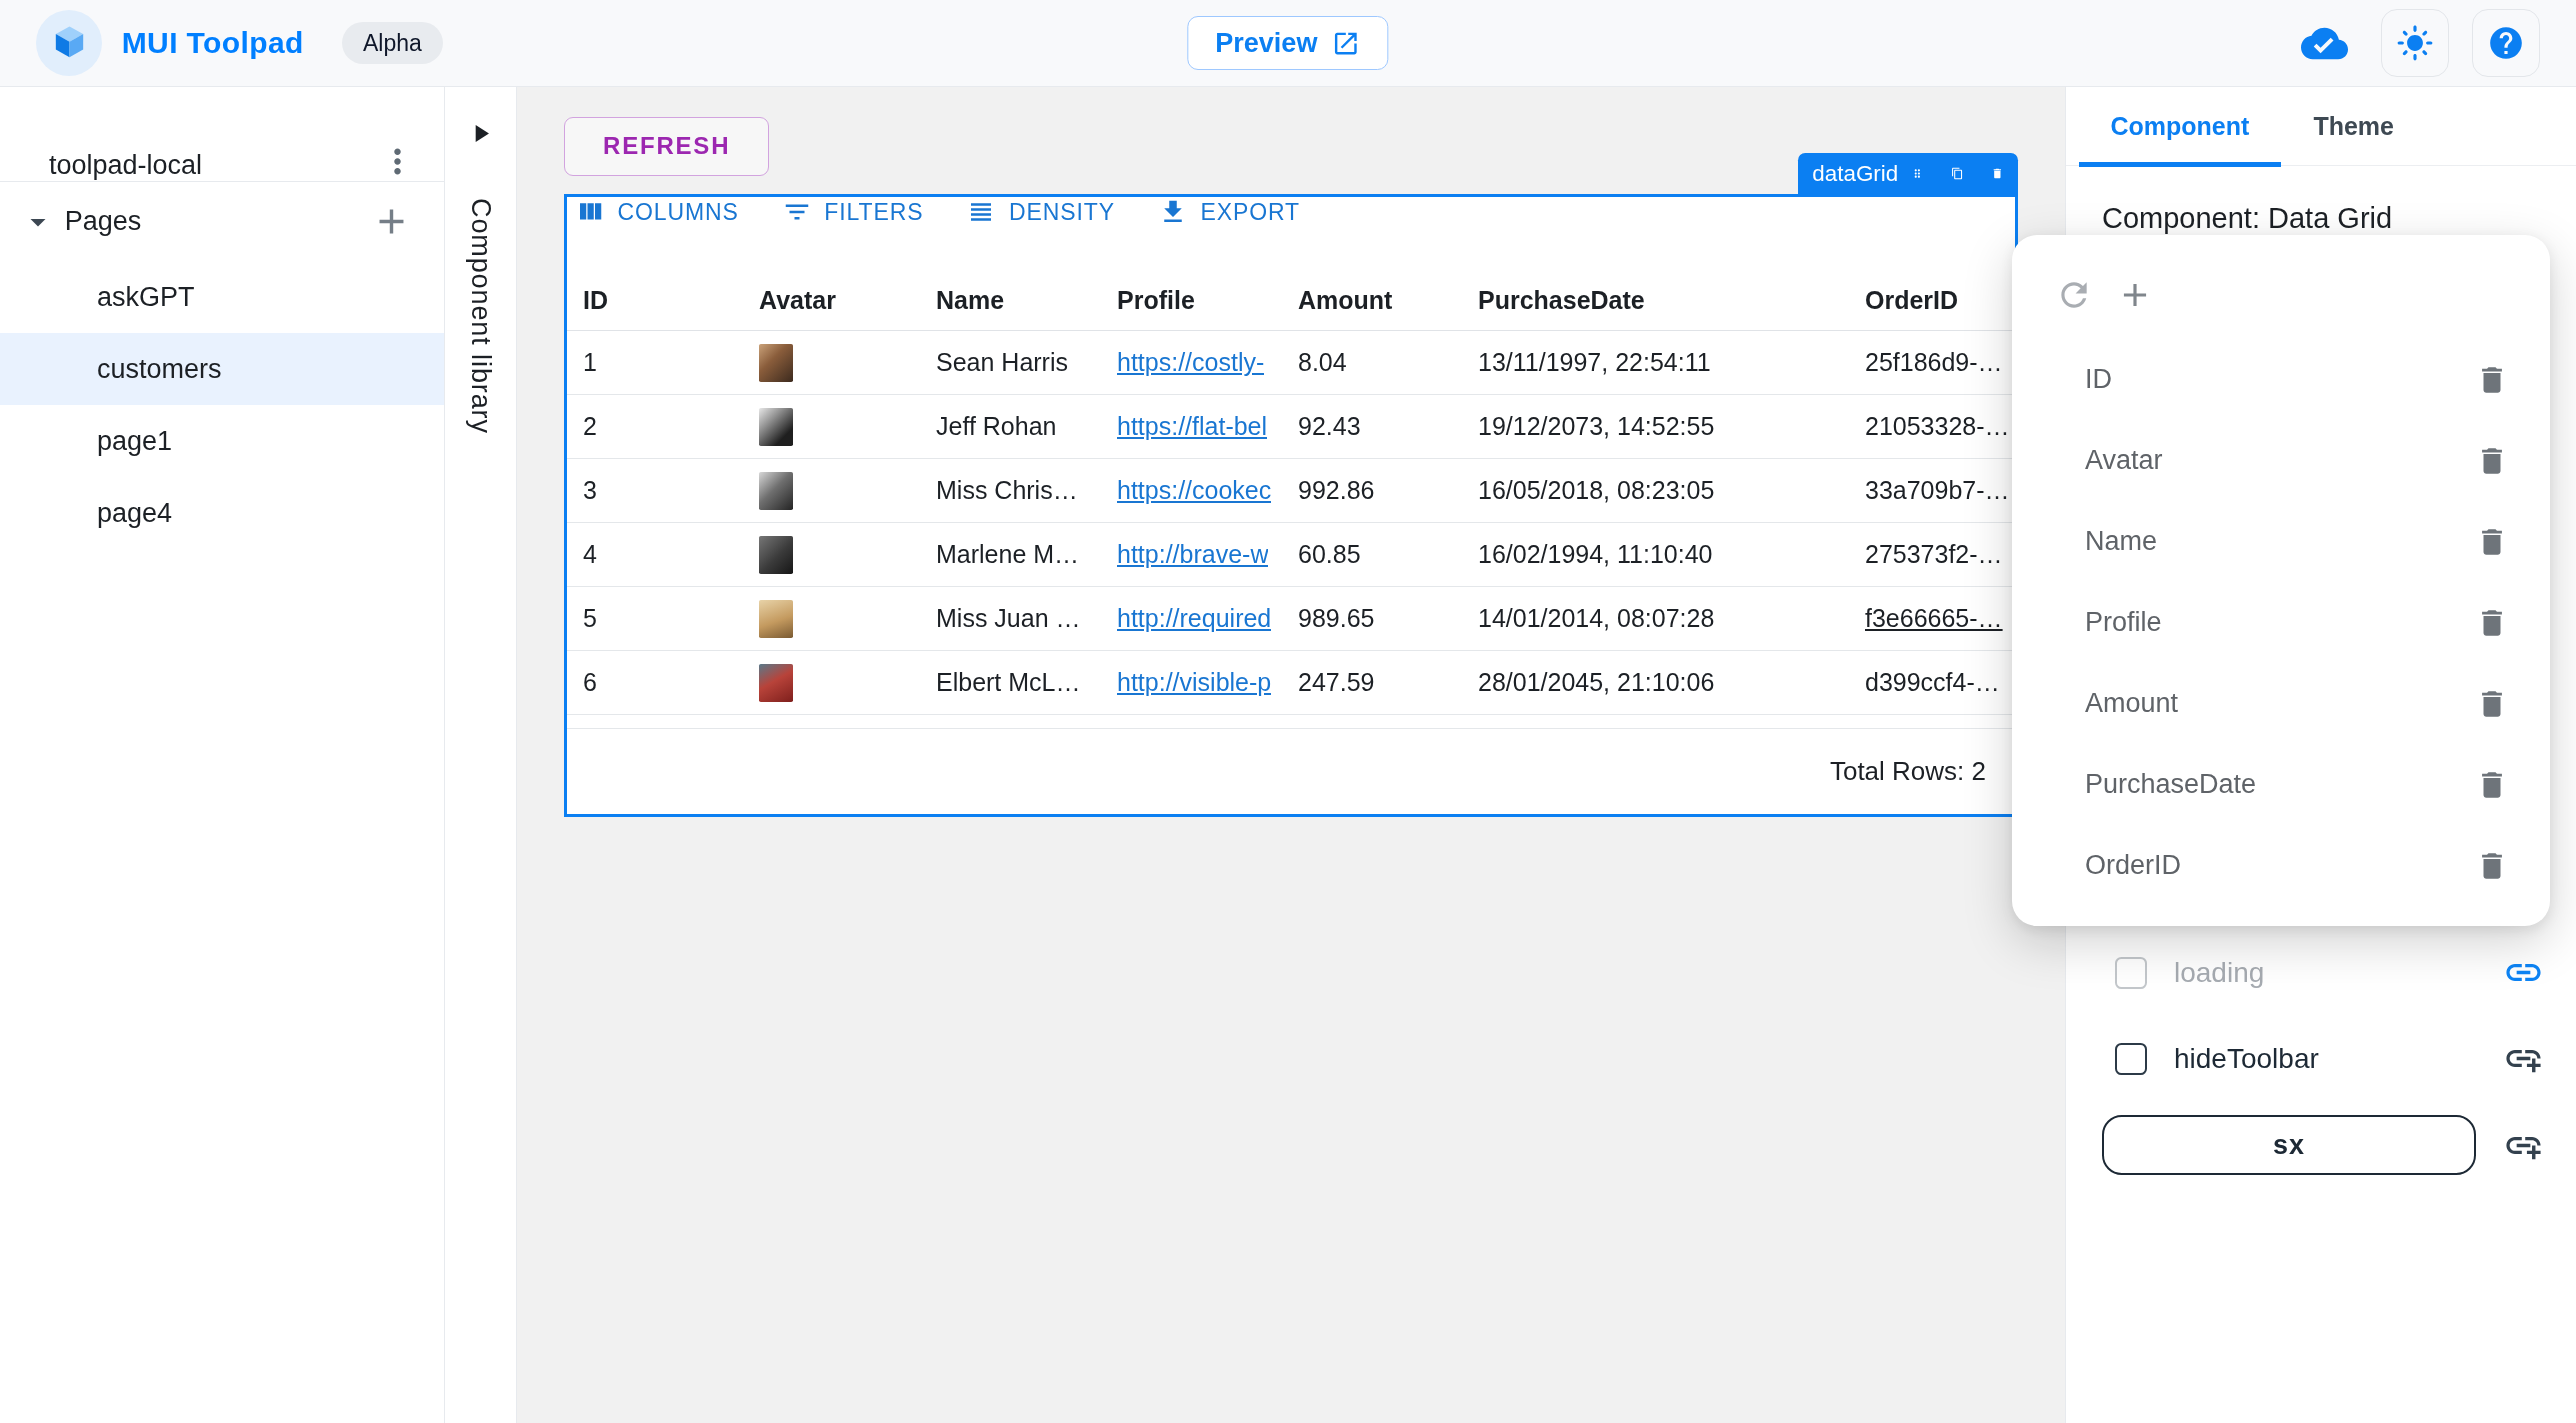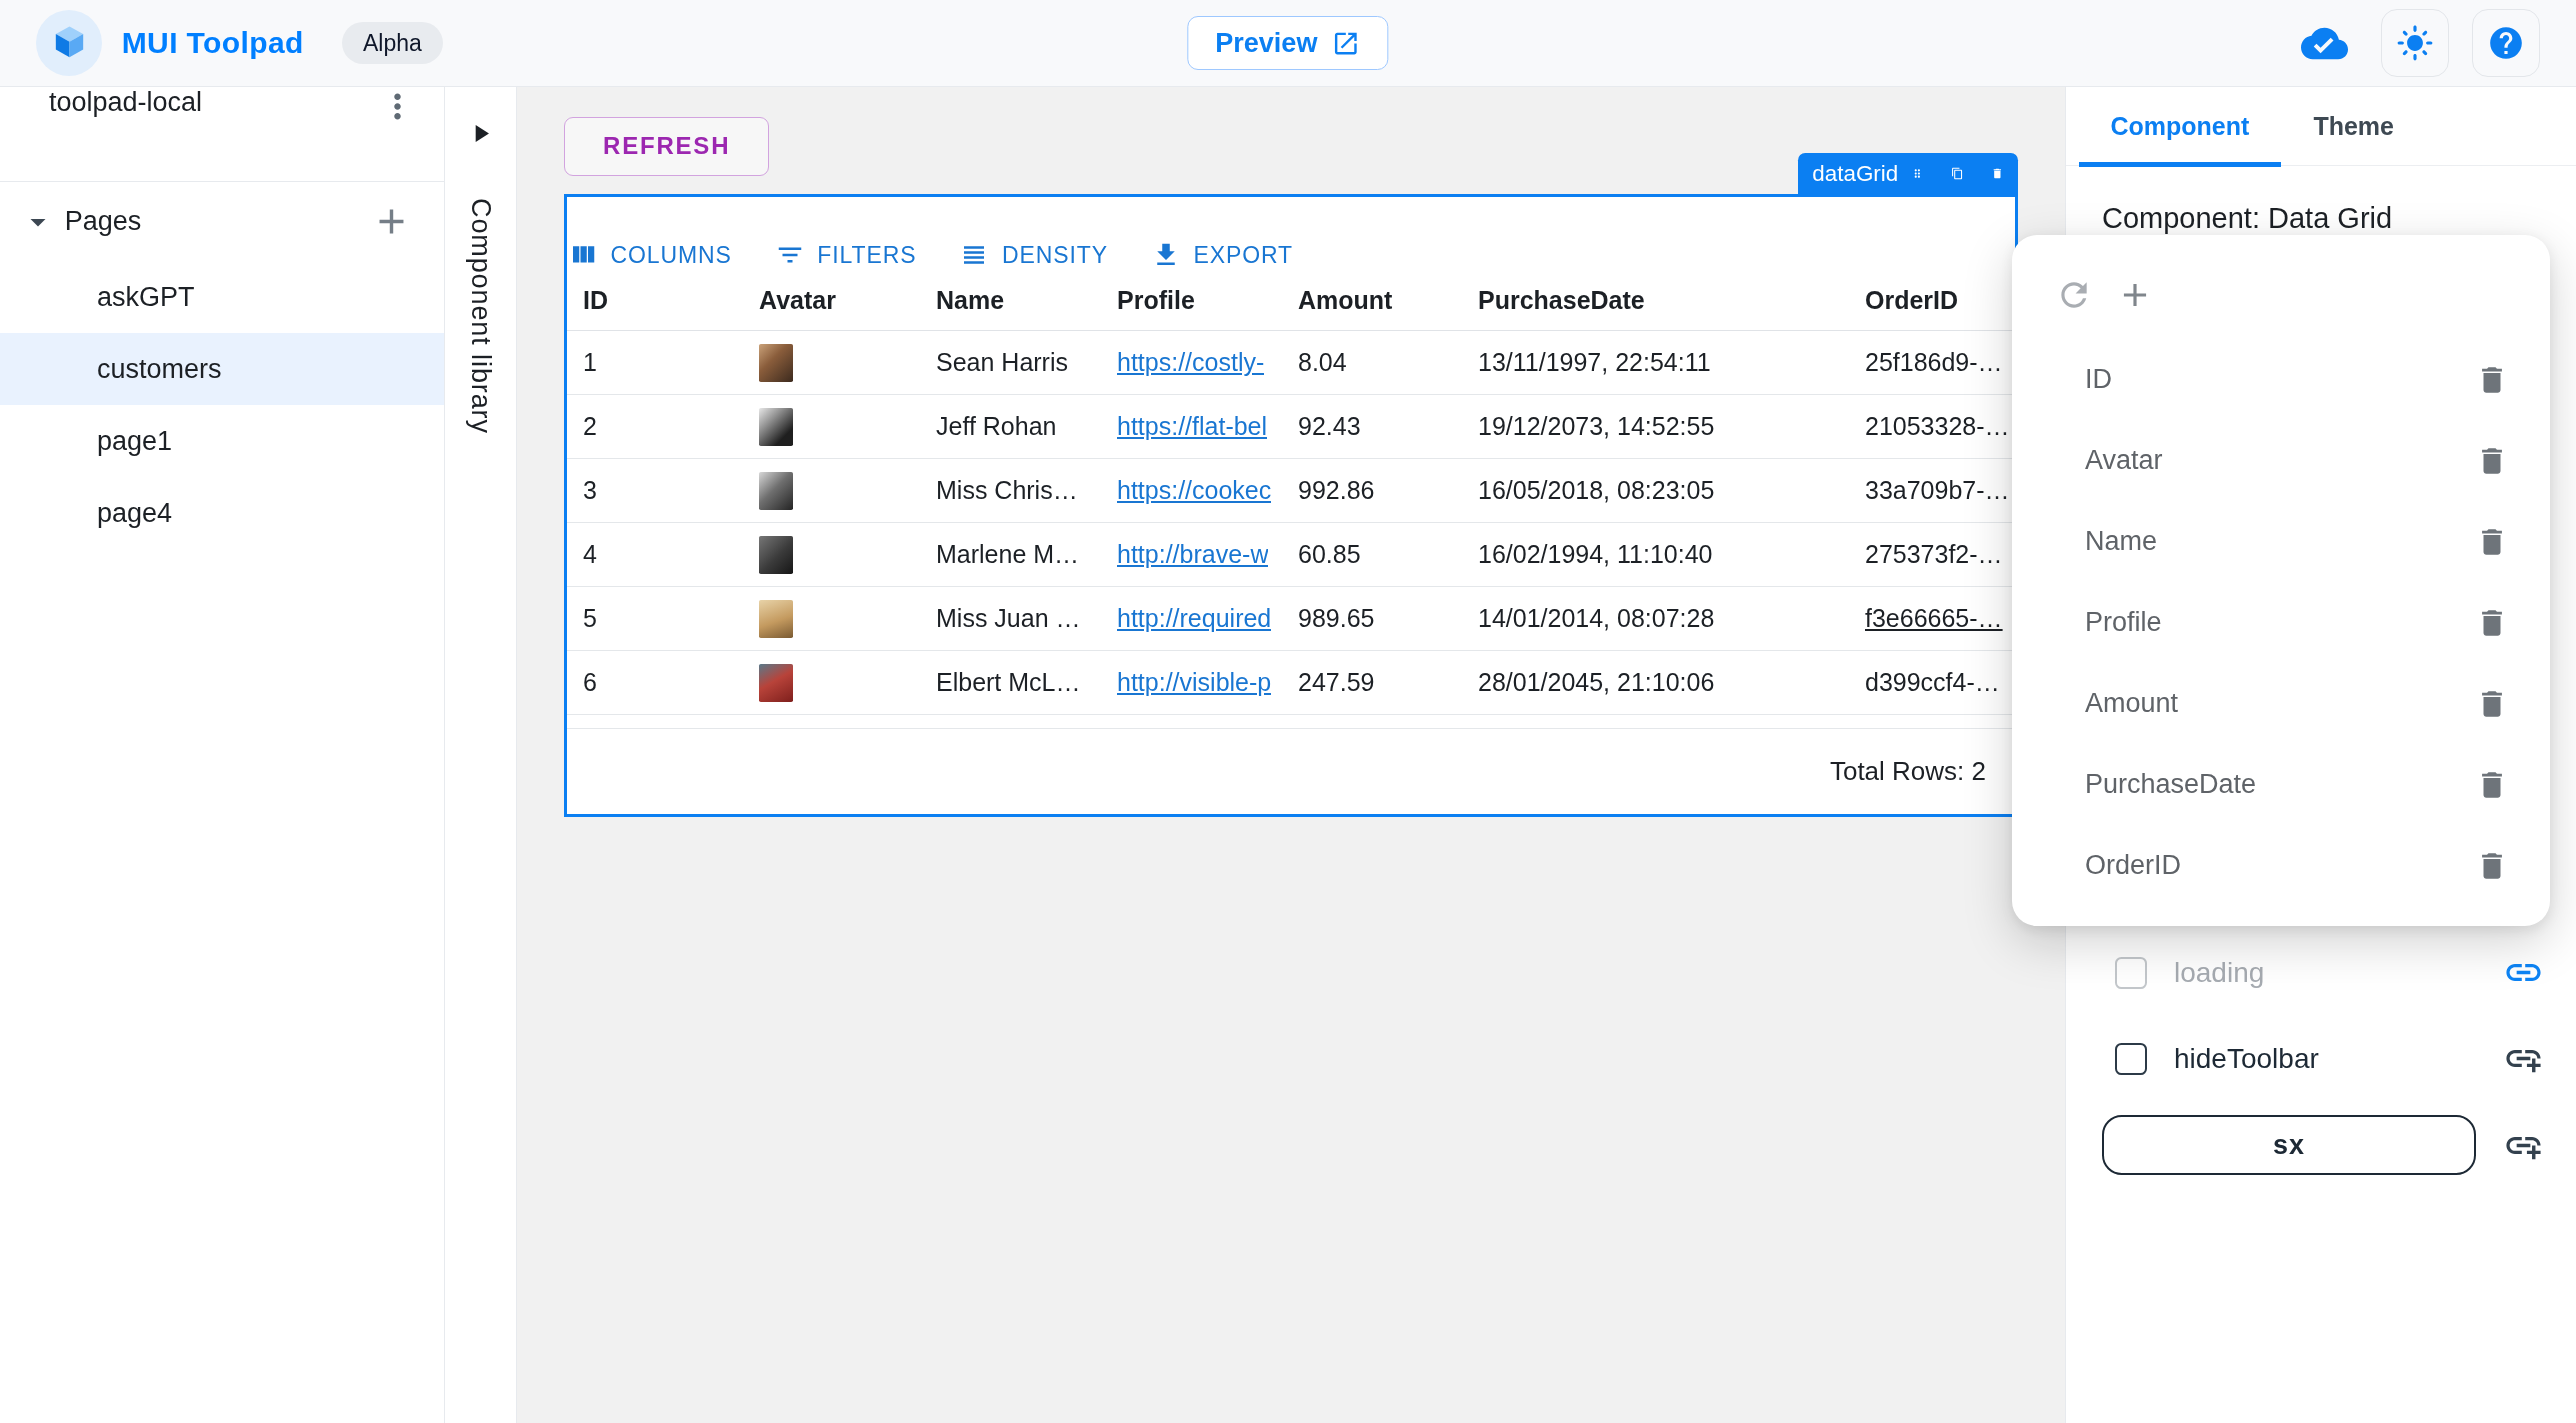--- a/index.html
+++ b/index.html
@@ -25,21 +25,21 @@
   .icon-btn { width:68px; height:68px; border:1.8px solid #e3e6ea; border-radius:16px;
     display:flex; align-items:center; justify-content:center; background:transparent; }
   .cloud-wrap { width:68px; height:68px; display:flex; align-items:center; justify-content:center; }
   .cloud-wrap .ic { width:47px; height:47px; fill:#0b7ff2; }
   .icon-btn .ic { width:38px; height:38px; fill:#0b7ff2; }
 
   
   .main { display:flex; height:1337px; }
 
   .sidebar { width:445px; background:#fff; border-right:1.8px solid #e7eaee; }
-  .project-row { height:95px; display:flex; align-items:flex-start; padding:0 27px 0 49px;
+  .project-row { height:95px; display:flex; align-items:flex-end; padding:0 27px 0 49px;
     border-bottom:1.8px solid #e7eaee; }
   .project-name { font-size:27px; color:#1c2025; }
   .kebab { margin-left:auto; width:39px; height:39px; fill:#5f6a74; cursor:pointer; }
   .pages-header { height:79px; display:flex; align-items:center; padding:0 32px 0 19.7px; }
   .pages-header .dd { width:36px; height:36px; fill:#3c4752; }
   .pages-label { font-size:27px; margin-left:9px; }
   .pages-add { margin-left:auto; width:41px; height:41px; fill:#757e87; cursor:pointer; }
   .page-item { height:72px; display:flex; align-items:center; padding-left:97px;
     font-size:27px; cursor:pointer; }
   .page-item.selected { background:#e9f2fe; }
@@ -58,21 +58,21 @@
 
   .sel-chip { position:absolute; left:1281px; top:66px; height:41px; width:220px;
     background:#0b7ff2; border-radius:7.2px 7.2px 0 0; display:flex; align-items:center;
     padding:0 14.3px; gap:12.5px; z-index:5; }
   .sel-chip .lbl { color:#fff; font-size:22.4px; }
   .sel-chip .ic { width:27px; height:27px; fill:#fff; cursor:pointer; }
   .sel-chip .spacer { width:5.4px; }
 
   .grid-box { position:absolute; left:47px; top:107px; width:1454px; height:623px;
     background:#fff; border:3.6px solid #0b7ff2; display:flex; flex-direction:column; }
-  .grid-toolbar { height:73px; display:flex; align-items:flex-end; padding-left:1px; gap:43px; }
+  .grid-toolbar { height:73px; display:flex; align-items:flex-start; padding-left:8px; gap:43px; }
   .tb-btn { display:flex; align-items:center; gap:12.5px; background:none; border:none;
     color:#1976d2; font-size:23px; font-weight:500; letter-spacing:0.9px;
     font-family:"Liberation Sans", sans-serif; cursor:pointer; }
   .tb-btn .ic { width:30px; height:30px; fill:#1976d2; }
   .grid-head { height:61px; display:flex; border-bottom:1.8px solid #e0e3e7; }
   .gcell { padding-left:16px; display:flex; align-items:center; overflow:hidden;
     white-space:nowrap; flex-shrink:0; }
   .ghead { font-size:25px; font-weight:700; }
   .grow { height:64px; display:flex; border-bottom:1.8px solid #e4e7ea; }
   .grow .gcell { font-size:25px; }

